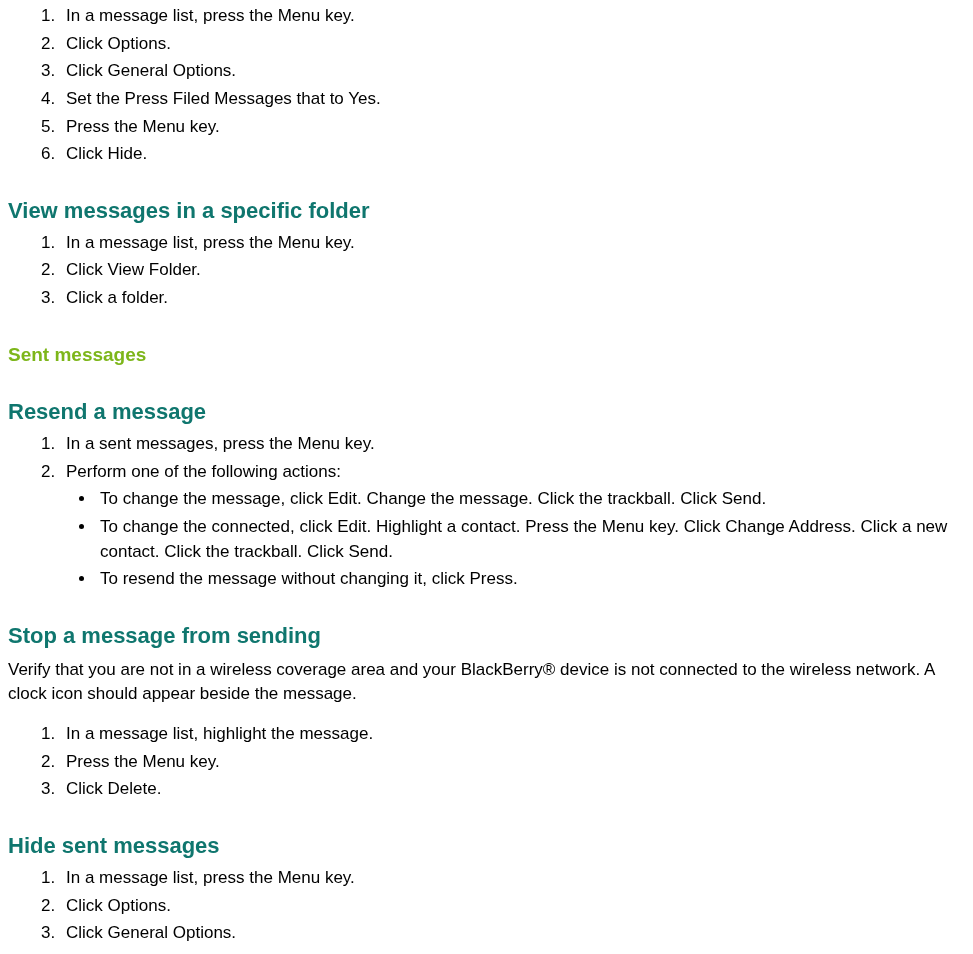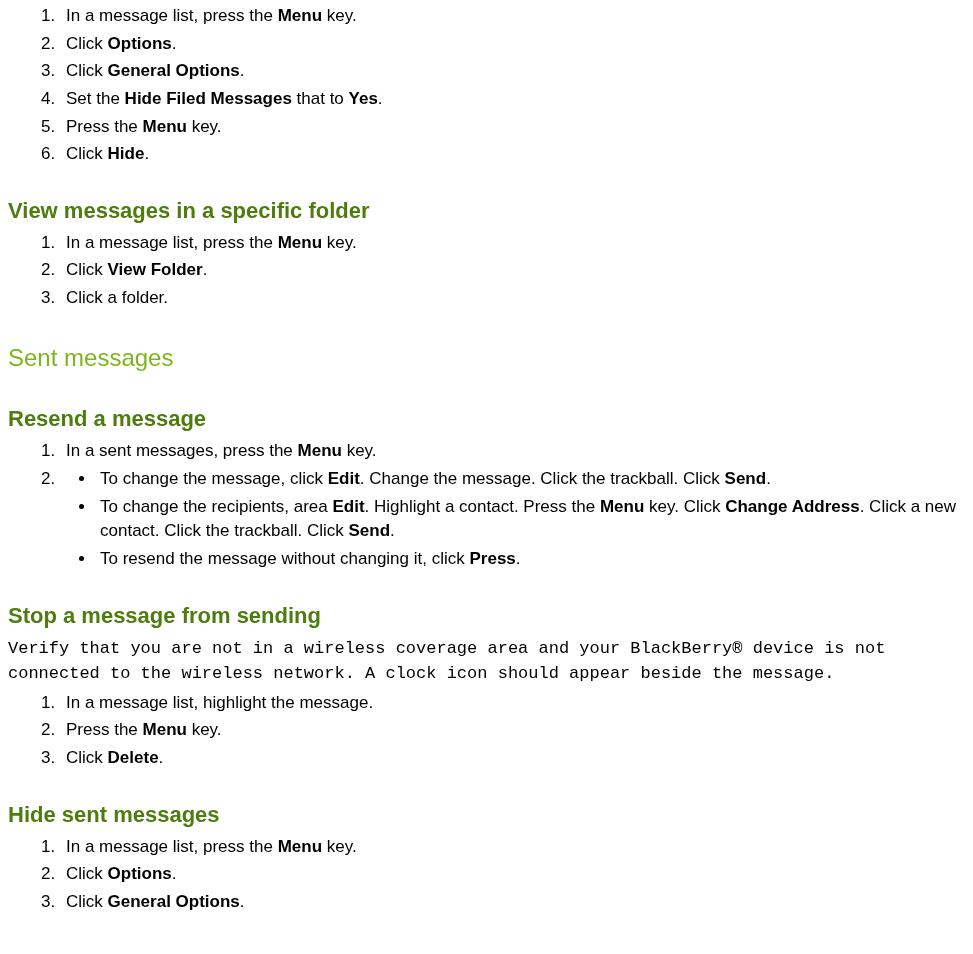--- a/index.html
+++ b/index.html
@@ -22,53 +22,52 @@
   }
   ul {
     list-style-type: disc;
     margin: 2px 0 0 0;
     padding-left: 30px;
   }
   ul li {
     padding-left: 4px;
     margin: 3px 0;
   }
-  .b { font-weight: 700; text-align: right; }
+  .b { font-weight: 400; text-align: right; }
   h2.section-green {
     color: #7db61a;
-    font-weight: 400;
-    font-size: 24px;
+    font-weight: 700;
+    font-size: 19px;
     margin: 30px 0 6px 0;
   }
   h2.section-gray {
-    color: #4d7c0f;
+    color: #0f766e;
     font-weight: 700;
     font-size: 22px;
     margin: 28px 0 4px 0;
   }
   .intro-paragraph {
-    margin: 6px 0 4px 0;
-    font-family: Liberation Mono, monospace;
+    margin: 6px 0 15px 0;
   }
 </style>
 </head>
 <body>
 
 <ol>
   <li>
     <span>In a message list, press the </span><span class="b">Menu</span><span> key.</span>
   </li>
   <li>
     <span>Click </span><span class="b">Options</span><span>.</span>
   </li>
   <li>
     <span>Click </span><span class="b">General Options</span><span>.</span>
   </li>
   <li>
-    <span>Set the </span><span class="b">Hide Filed Messages</span><span> that to </span><span class="b">Yes</span><span>.</span>
+    <span>Set the </span><span class="b">Press Filed Messages</span><span> that to </span><span class="b">Yes</span><span>.</span>
   </li>
   <li>
     <span>Press the </span><span class="b">Menu</span><span> key.</span>
   </li>
   <li>
     <span>Click </span><span class="b">Hide</span><span>.</span>
   </li>
 </ol>
 
 <h2 class="section-gray">View messages in a specific folder</h2>
@@ -85,26 +84,27 @@
 </ol>
 
 <h2 class="section-green">Sent messages</h2>
 
 <h2 class="section-gray">Resend a message</h2>
 <ol>
   <li>
     <span>In a sent messages, press the </span><span class="b">Menu</span><span> key.</span>
   </li>
   <li>
+    <span>Perform one of the following actions:</span>
     <ul>
       <li>
         <span>To change the message, click </span><span class="b">Edit</span><span>. Change the message. Click the trackball. Click </span><span class="b">Send</span><span>.</span>
       </li>
       <li>
-        <span>To change the recipients, area </span><span class="b">Edit</span><span>. Highlight a contact. Press the </span><span class="b">Menu</span><span> key. Click </span><span class="b">Change Address</span><span>. Click a new contact. Click the trackball. Click </span><span class="b">Send</span><span>.</span>
+        <span>To change the connected, click </span><span class="b">Edit</span><span>. Highlight a contact. Press the </span><span class="b">Menu</span><span> key. Click </span><span class="b">Change Address</span><span>. Click a new contact. Click the trackball. Click </span><span class="b">Send</span><span>.</span>
       </li>
       <li>
         <span>To resend the message without changing it, click </span><span class="b">Press</span><span>.</span>
       </li>
     </ul>
   </li>
 </ol>
 
 <h2 class="section-gray">Stop a message from sending</h2>
 <div class="intro-paragraph">Verify that you are not in a wireless coverage area and your BlackBerry® device is not connected to the wireless network. A clock icon should appear beside the message.</div>

